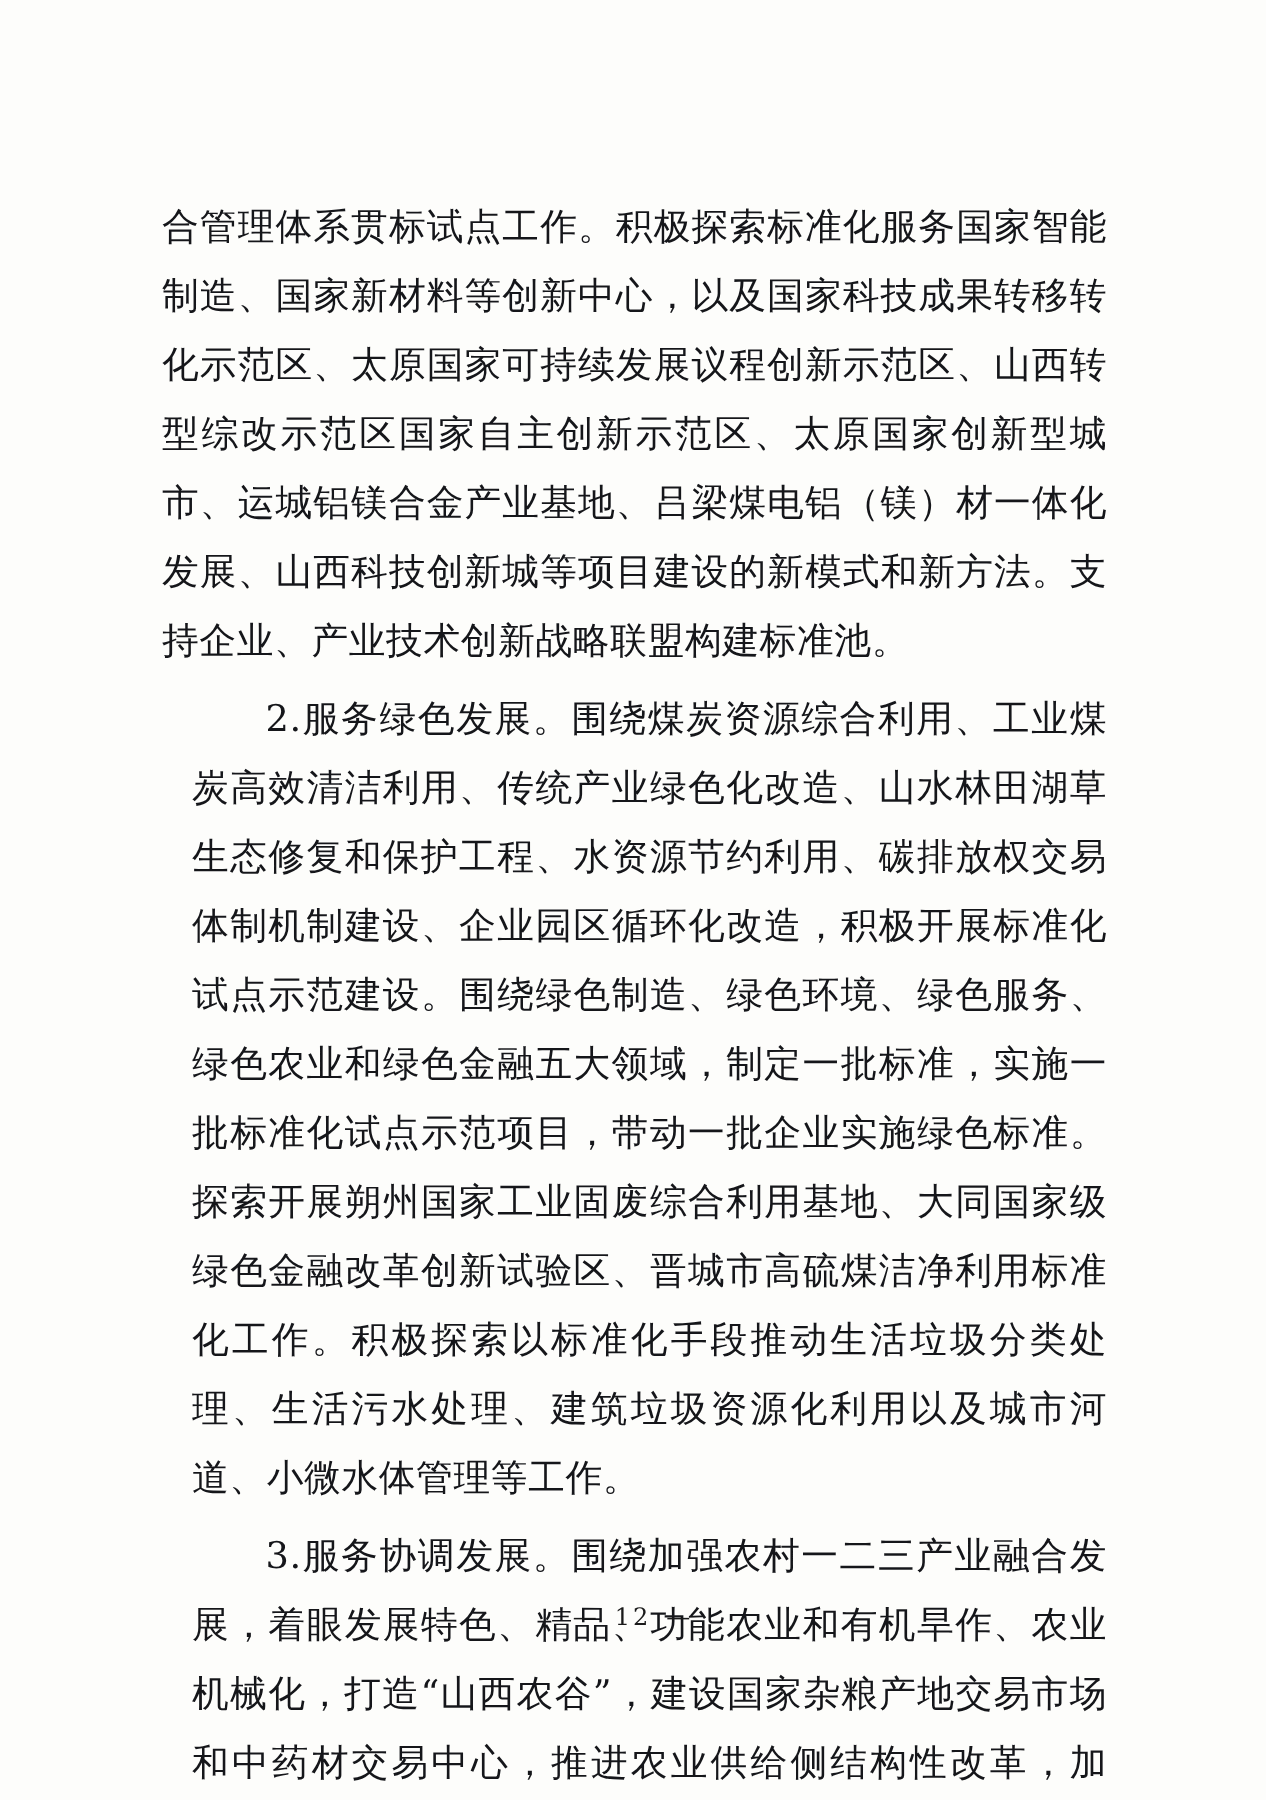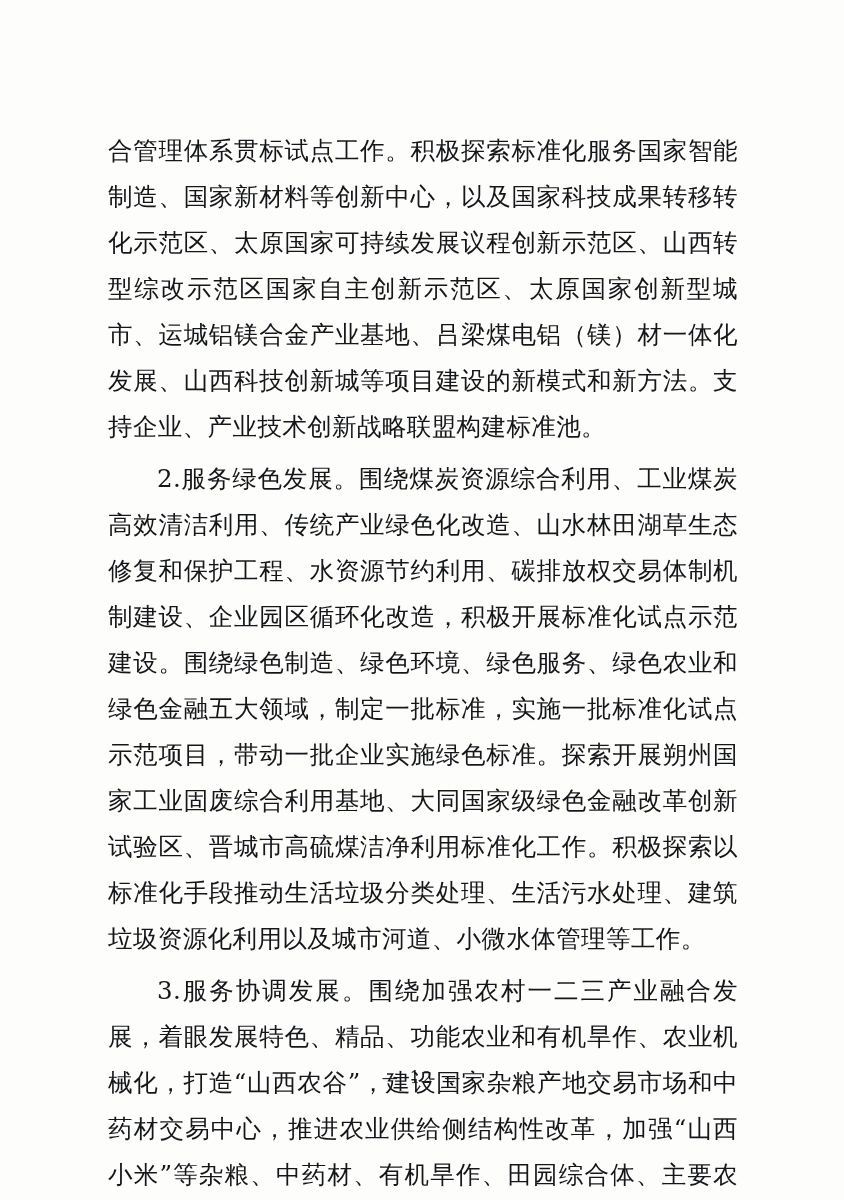--- a/index.html
+++ b/index.html
@@ -31,20 +31,21 @@
     line-height: 46px;
     color: #15161a;
     text-align: justify;
     text-justify: inter-ideograph;
     letter-spacing: 0.4px;
     font-family: "DejaVu Serif", "Liberation Serif", serif;
     font-weight: 400;
   }
   .para.indent {
     text-indent: 2em;
+    margin-left: 20px;
   }
   .page-number {
     position: absolute;
     left: 0;
     right: 0;
     top: 1068px;
     text-align: center;
     font-size: 16px;
     color: #1a1a1a;
     font-family: "DejaVu Serif", "Liberation Serif", serif;

